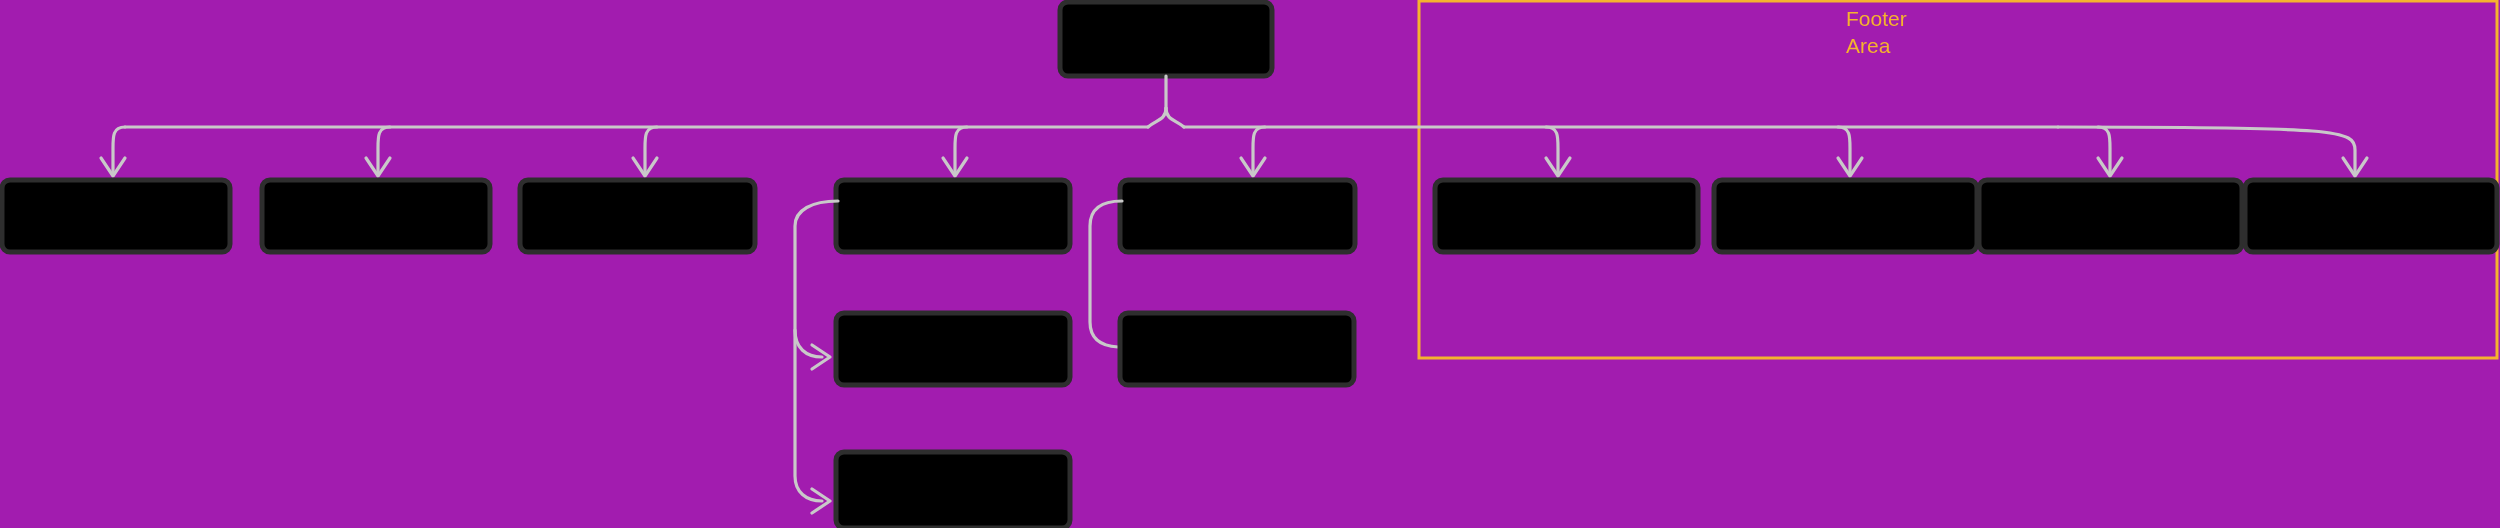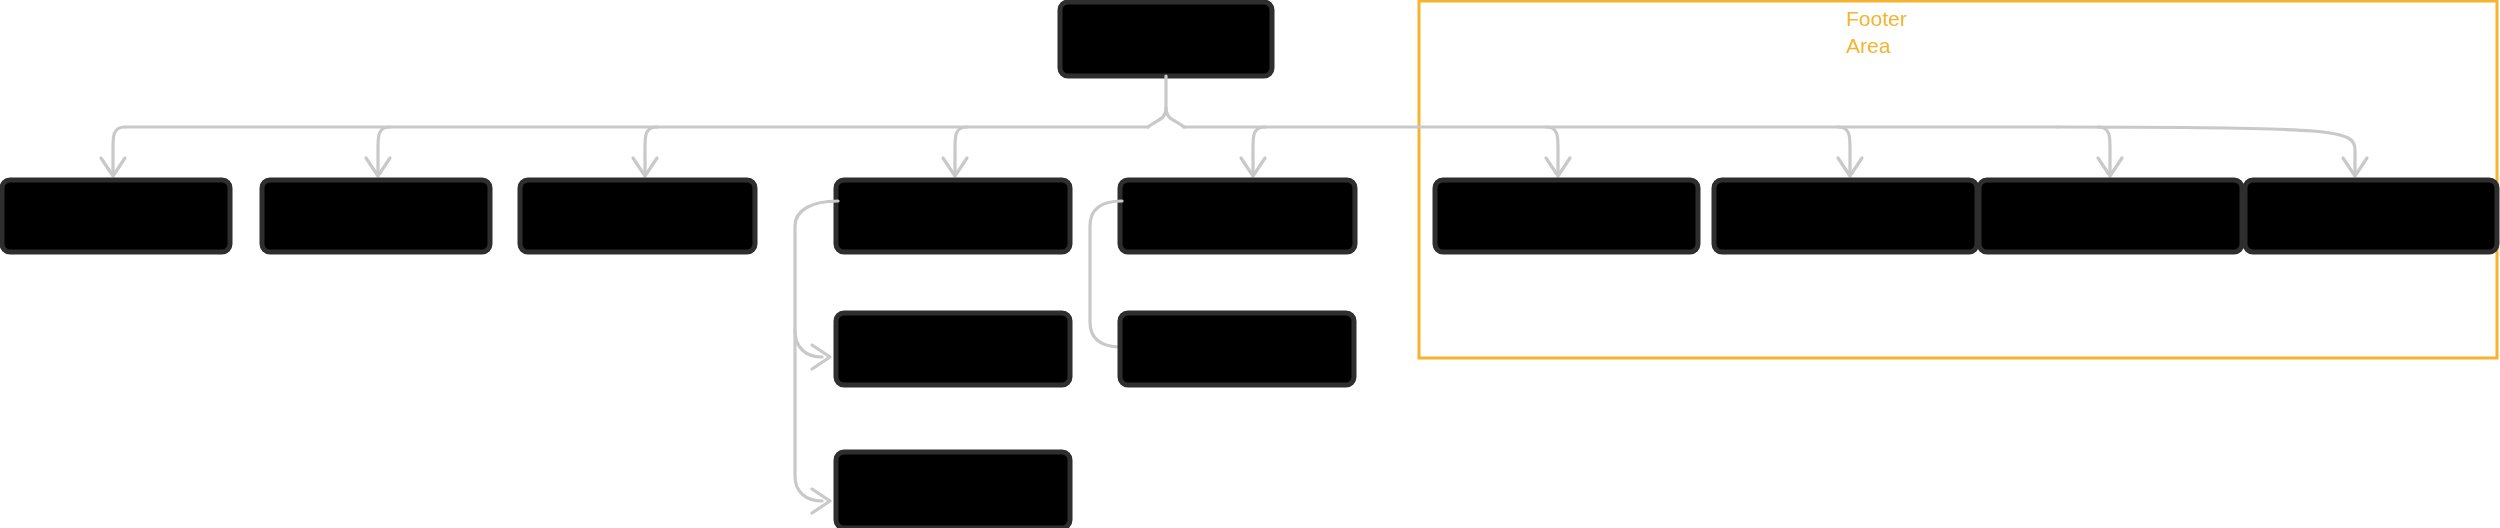--- a/index.html
+++ b/index.html
@@ -7,21 +7,21 @@
     padding: 0;
     background: #000000;
   }
   body {
     font-family: "Liberation Sans", sans-serif;
   }
   #diagram-canvas {
     position: relative;
     width: 2500px;
     height: 528px;
-    background: #ffffff;
+    background: #a21caf;
     overflow: hidden;
   }
   #diagram-svg {
     position: absolute;
     left: 0;
     top: 0;
     width: 2500px;
     height: 528px;
     display: block;
   }

